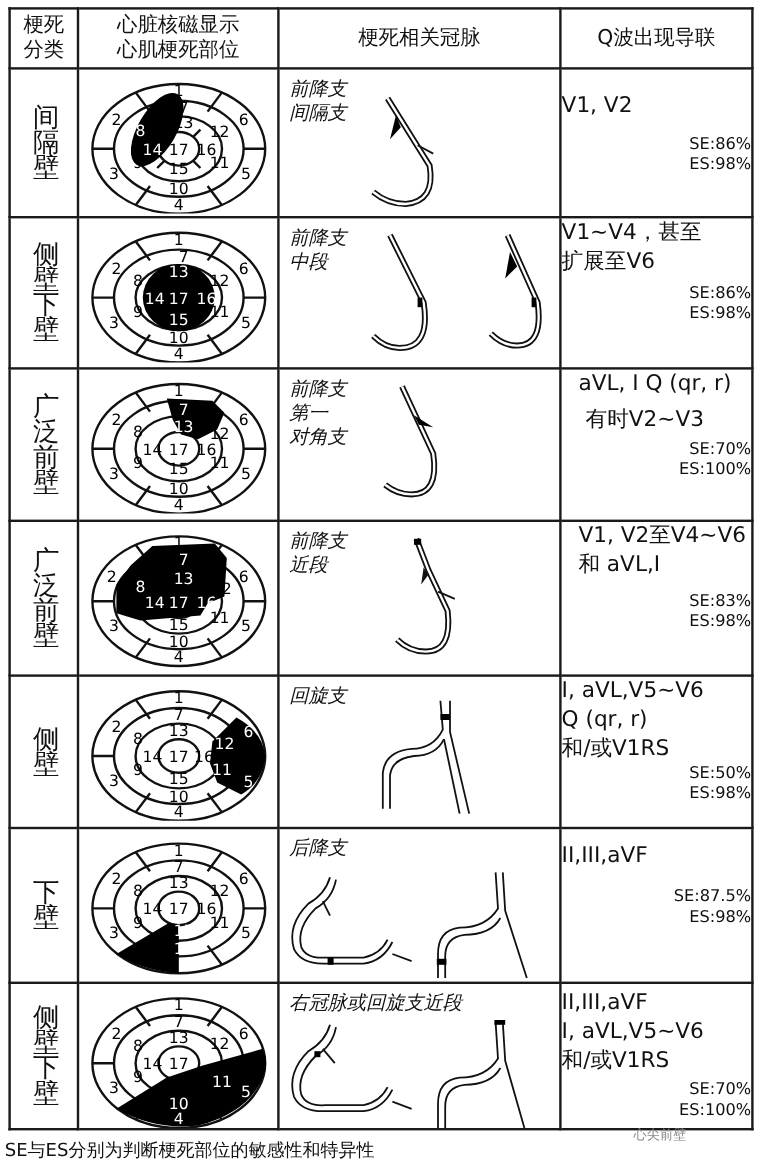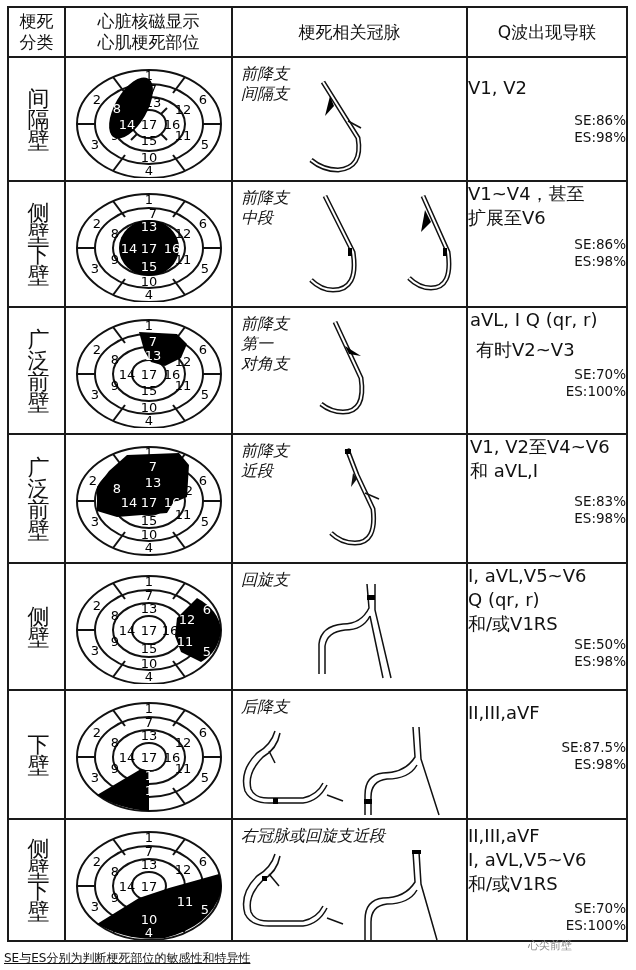--- a/index.html
+++ b/index.html
@@ -14,21 +14,21 @@
   .cat { text-align: center; vertical-align: middle !important; font-size: 22px; line-height: 21px; }
   .cat span { display: inline-block; width: 18px; word-break: break-all; }
   .bull { position: relative; }
   .bull svg { display: block; margin: 6px auto 0; }
   .art { position: relative; }
   .art .lbl { position: absolute; left: 8px; top: 6px; font-size: 16px; line-height: 20px; white-space: pre-line; font-style: italic; }
   .art svg { position: absolute; left: 0; top: 0; }
   .leads { padding: 8px 4px 0 6px; position: relative; }
   .lead-line { font-size: 18px; line-height: 24px; white-space: nowrap; }
   .stat { font-size: 13.5px; line-height: 17px; text-align: right; }
-  .footer { position: absolute; left: 4px; top: 948px; font-size: 12px; line-height: 20px; text-decoration: underline; }
+  .footer { position: absolute; left: 4px; top: 948px; font-size: 15px; line-height: 20px; }
   .watermark { position: absolute; left: 528px; top: 938px; font-size: 11px; color: #888; }
 </style>
 </head>
 <body>
 
 <table class="tbl">
   <colgroup>
       <col class="col1">
       <col class="col2">
       <col class="col3">
@@ -206,21 +206,21 @@
     <td class="art">
       <div class="lbl">前降支
 第一
 对角支</div>
       <svg width="235" height="127" viewBox="0 0 235 127">
         <path d="M102 14 L128 70 Q133 104 110 104 Q98 104 88 96" fill="none" stroke="#111" stroke-width="5"></path>
         <path d="M102 14 L128 70 Q133 104 110 104 Q98 104 88 96" fill="none" stroke="#fff" stroke-width="2"></path>
         <path d="M112 38 L128 48 L116 46 Z" fill="#000"></path>
       </svg>
     </td>
-    <td class="leads" style="padding-left:2px">
+    <td class="leads" style="padding-left:14px">
       <div class="lead-line">aVL, I Q (qr, r)</div>
       <div style="height:6px"></div>
       <div class="lead-line" style="padding-left:6px">有时V2~V3</div>
       <div style="height:4px"></div>
       <div class="stat" style="padding-left:8px">SE:70%</div>
       <div class="stat" style="padding-left:8px">ES:100%</div>
     </td>
   </tr>
 
   <tr style="height:129px">
@@ -264,21 +264,21 @@
       <div class="lbl">前降支
 近段</div>
       <svg width="235" height="129" viewBox="0 0 235 129">
         <path d="M114 14 L124 40 L140 74 Q144 108 122 108 Q108 108 98 98" fill="none" stroke="#111" stroke-width="5"></path>
         <path d="M114 14 L124 40 L140 74 Q144 108 122 108 Q108 108 98 98" fill="none" stroke="#fff" stroke-width="2"></path>
         <rect x="112" y="14" width="6" height="5" fill="#000"></rect>
         <path d="M120 38 L118 52 L124 44 Z" fill="#111"></path>
         <path d="M132 58 L146 64" stroke="#111" stroke-width="1.5"></path>
       </svg>
     </td>
-    <td class="leads" style="padding-left:2px">
+    <td class="leads" style="padding-left:14px">
       <div class="lead-line">V1, V2至V4~V6</div>
       <div class="lead-line">和 aVL,I</div>
       <div style="height:10px"></div>
       <div class="stat" style="padding-left:8px">SE:83%</div>
       <div class="stat" style="padding-left:8px">ES:98%</div>
     </td>
   </tr>
 
   <tr style="height:127px">
     <td class="cat"><span>侧壁</span></td>

